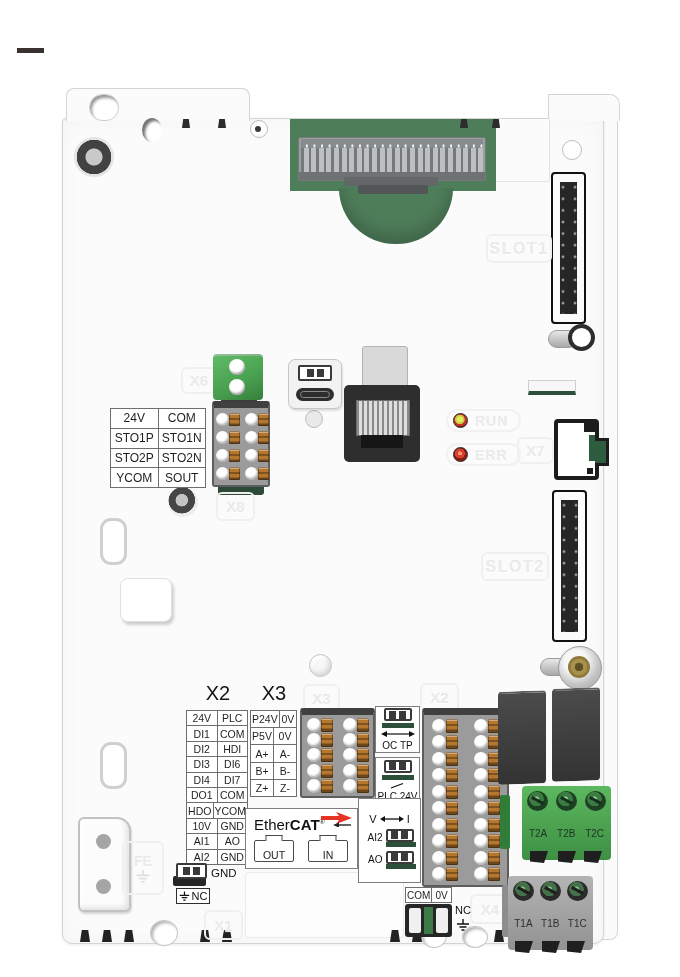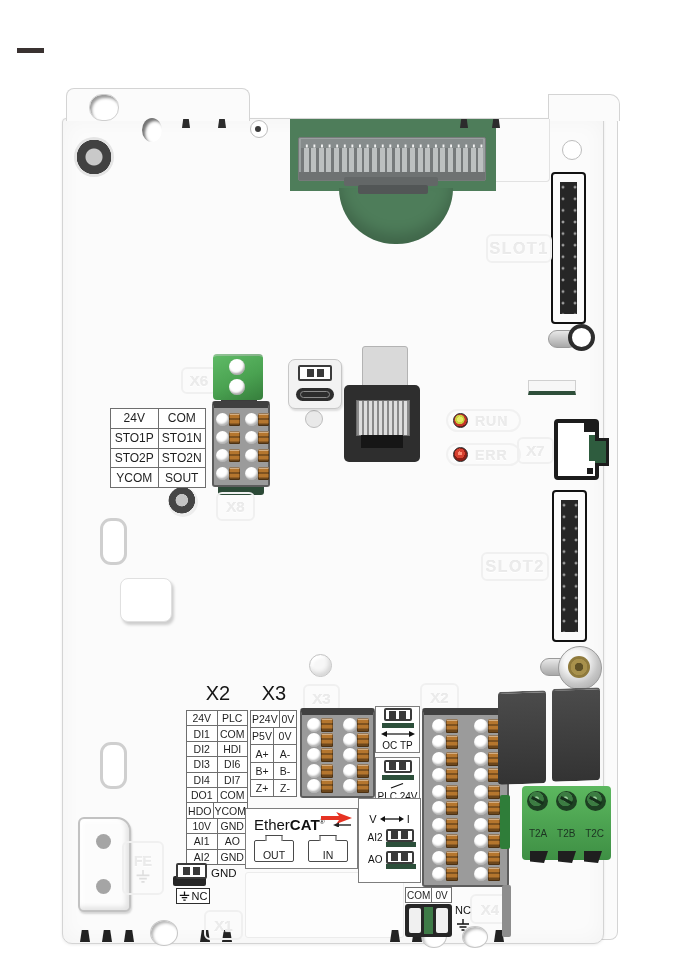--- a/index.html
+++ b/index.html
@@ -604,20 +604,33 @@
           <span>T2A</span>
           <span>T2B</span>
           <span>T2C</span>
         </div>
       <i class="ttab" style="left:8px;"></i>
       <i class="ttab" style="left:36px;"></i>
       <i class="ttab" style="left:62px;"></i>
     </div>
 
     <div class="sidetab" style="left:440px;top:797px;width:9px;height:52px;background:#8d8d8d;"></div>
+    <div class="pterm ptgray" style="left:446px;top:788px;width:85px;height:74px;">
+      <i class="tscrew sscrew" style="left:5px;top:5px;"></i>
+      <i class="tscrew sscrew" style="left:32px;top:5px;"></i>
+      <i class="tscrew sscrew" style="left:59px;top:5px;"></i>
+      <div class="rlabels" style="top:42px;color:#2e2e2e;">
+          <span>T1A</span>
+          <span>T1B</span>
+          <span>T1C</span>
+        </div>
+      <i class="ttab" style="left:7px;"></i>
+      <i class="ttab" style="left:34px;"></i>
+      <i class="ttab" style="left:59px;"></i>
+    </div>
 
     <div class="embbox xlbl emb" style="left:408px;top:806px;width:36px;height:26px;">X4</div>
 
     <div class="ltable" style="left:343px;top:799px;width:47px;height:16px;font-size:10px;">
       <div class="lrow">
           <span>COM</span>
           <span>0V</span>
         </div>
     </div>
     <div class="bterm" style="left:343px;top:816px;width:47px;height:33px;">

